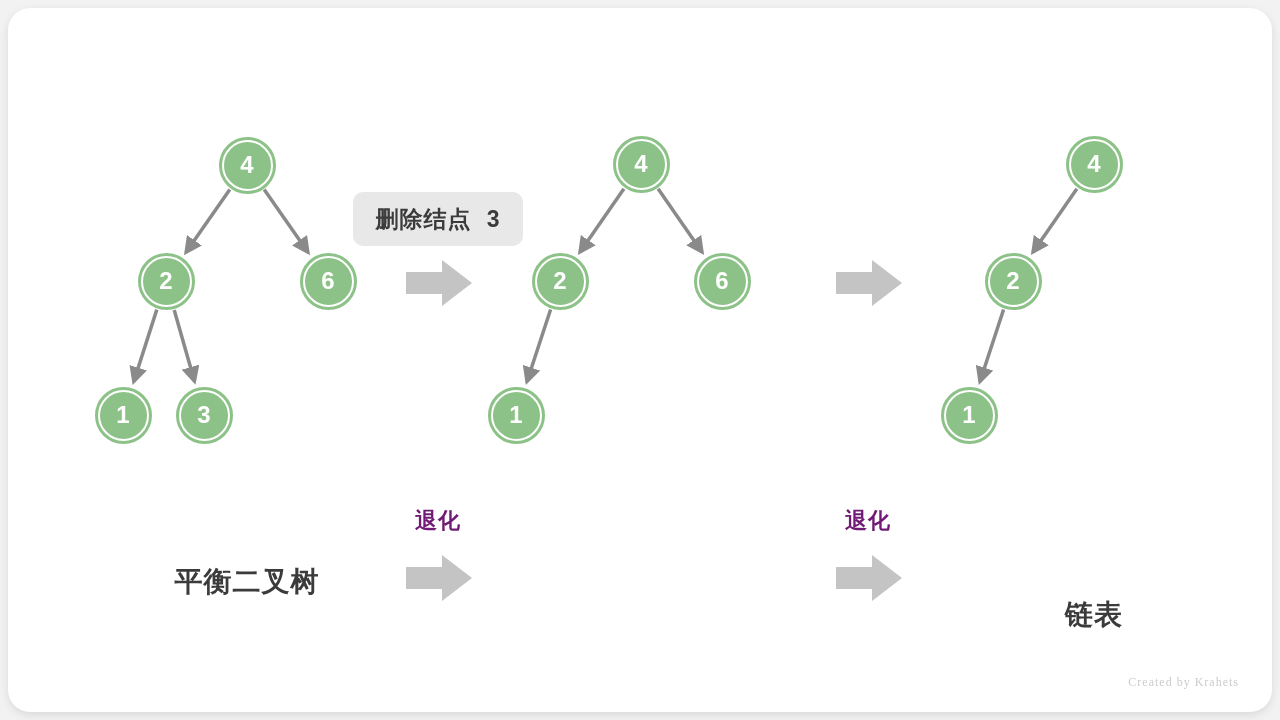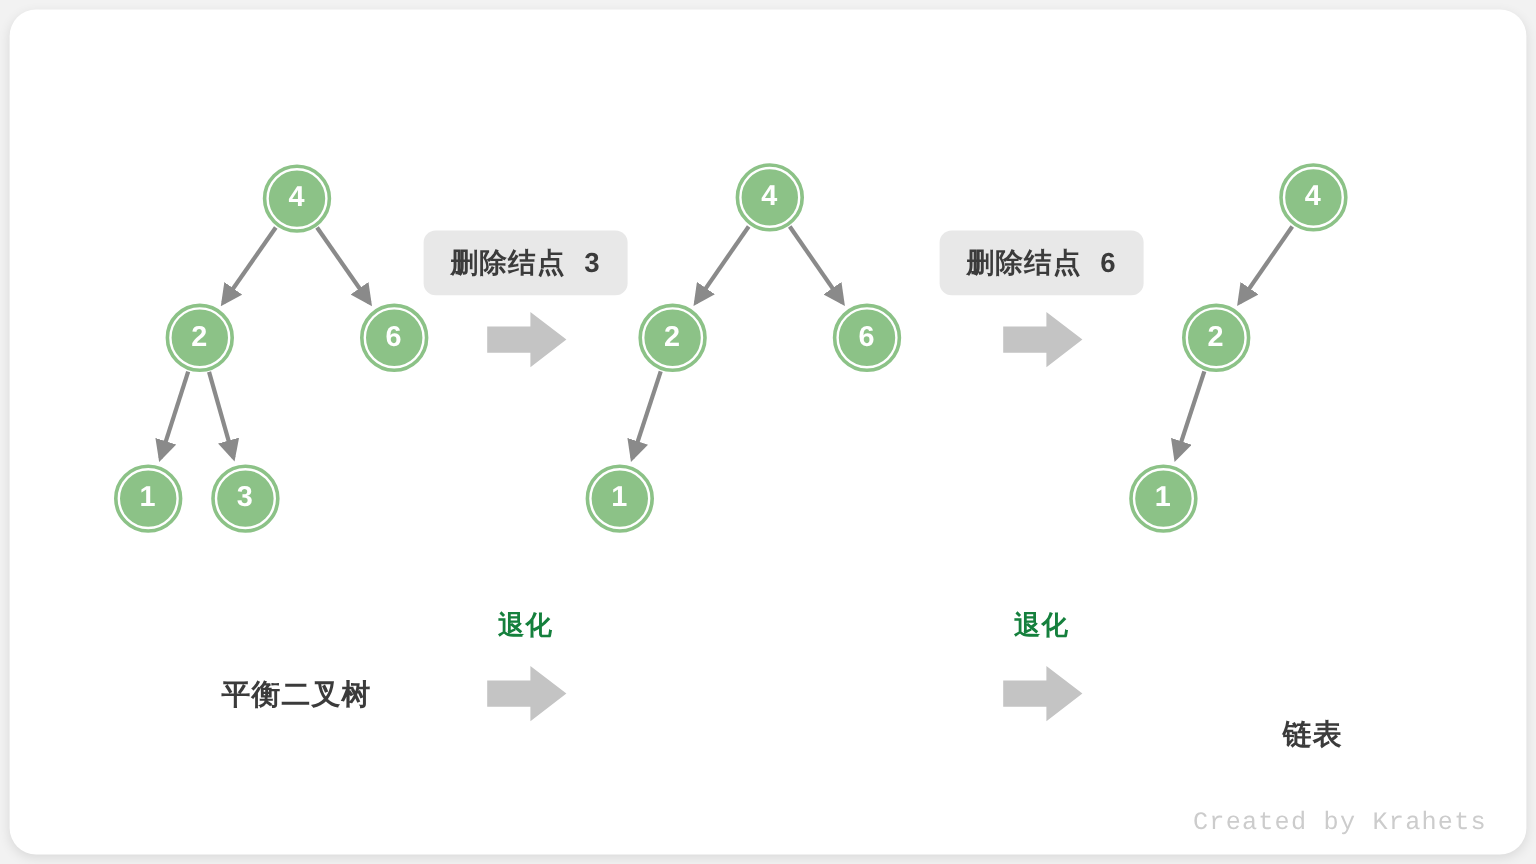--- a/index.html
+++ b/index.html
@@ -25,30 +25,30 @@
   }
   .trans-label{
     position:absolute;width:170px;height:54px;
     background:#e8e8e8;border-radius:10px;
     display:flex;align-items:center;justify-content:center;
     color:#3b3b3b;font-size:23px;font-weight:bold;
     word-spacing:8px;letter-spacing:1px;
   }
   .caption{
     position:absolute;width:220px;text-align:center;
-    color:#3b3b3b;font-size:24px;font-weight:bold;letter-spacing:1px;
+    color:#3b3b3b;font-size:28px;font-weight:bold;letter-spacing:1px;
   }
   .degrade{
     position:absolute;width:100px;text-align:center;
-    color:#15803d;font-size:22px;font-weight:bold;letter-spacing:1px;
+    color:#701a75;font-size:22px;font-weight:bold;letter-spacing:1px;
   }
   .watermark{
     position:absolute;top:675px;right:41px;
-    font-family:Liberation Mono, monospace;
-    font-size:21px;color:#cccccc;letter-spacing:1px;
+    font-family:Liberation Serif, serif;
+    font-size:12px;color:#cccccc;letter-spacing:1px;
   }
 </style>
 </head>
 <body>
 
 <div class="page">
   <div class="card"></div>
 
   <svg class="overlay" viewBox="0 0 1280 720">
     <defs>
@@ -92,21 +92,20 @@
   <div class="node" style="left:615.5px;top:138.5px">4</div>
   <div class="node" style="left:534.5px;top:255.5px">2</div>
   <div class="node" style="left:696.5px;top:255.5px">6</div>
   <div class="node" style="left:490.5px;top:389.5px">1</div>
 
   <div class="node" style="left:1068.5px;top:138.5px">4</div>
   <div class="node" style="left:987.5px;top:255.5px">2</div>
   <div class="node" style="left:943.5px;top:389.5px">1</div>
 
   <div class="trans-label" style="left:353px;top:192px">删除结点 3</div>
-  <div class="trans-label" style="left:783px;top:192px">删除结点 6</div>
 
   <div class="degrade" style="left:388px;top:506px">退化</div>
   <div class="degrade" style="left:818px;top:506px">退化</div>
 
   <div class="caption" style="left:137px;top:563px">平衡二叉树</div>
   <div class="caption" style="left:984px;top:596px">链表</div>
 
   <div class="watermark">Created by Krahets</div>
 </div>
 

